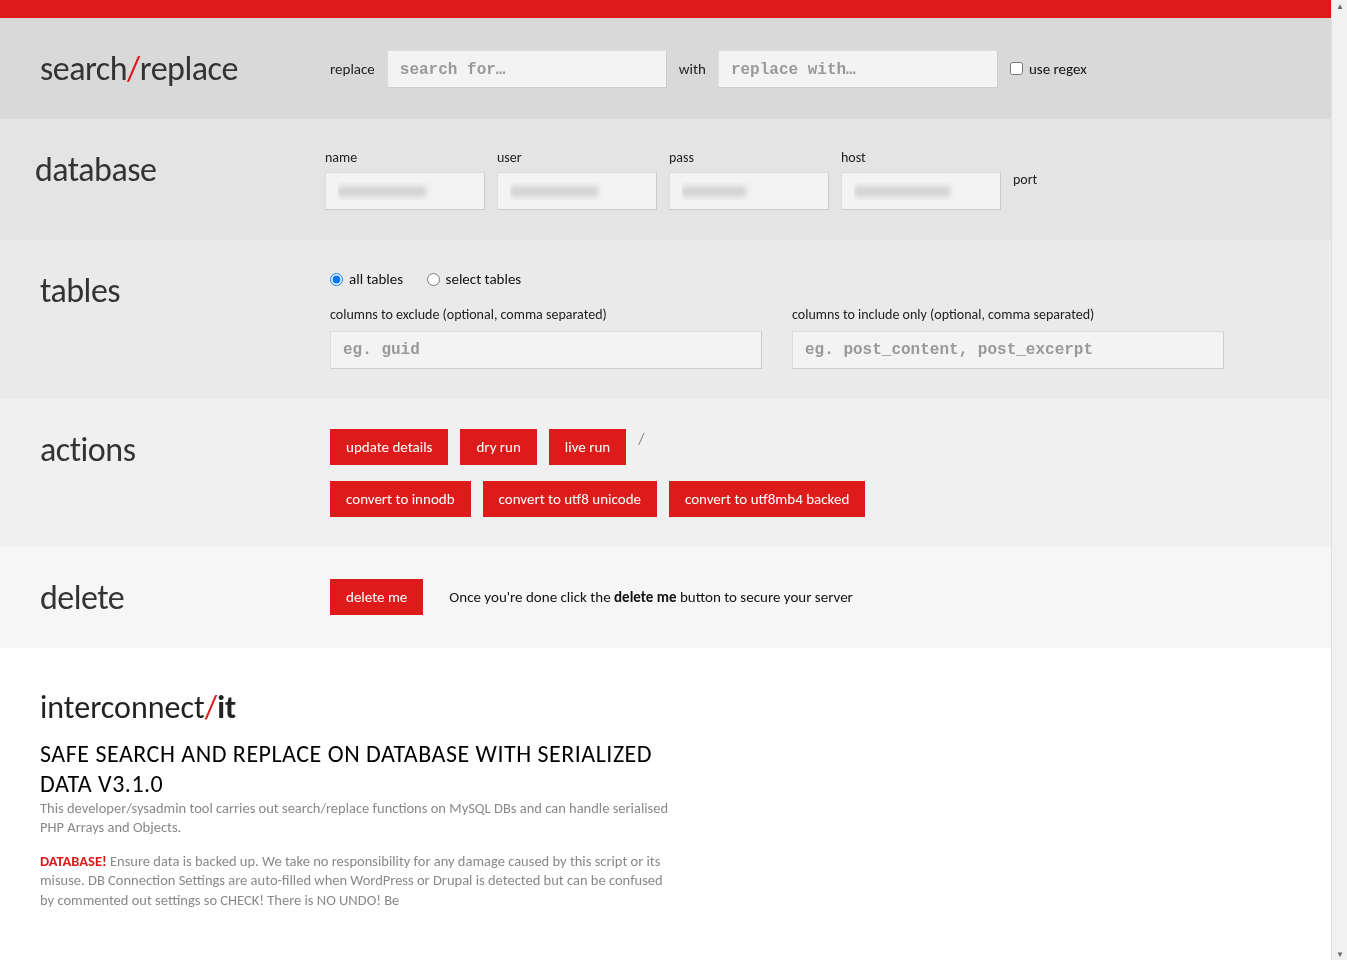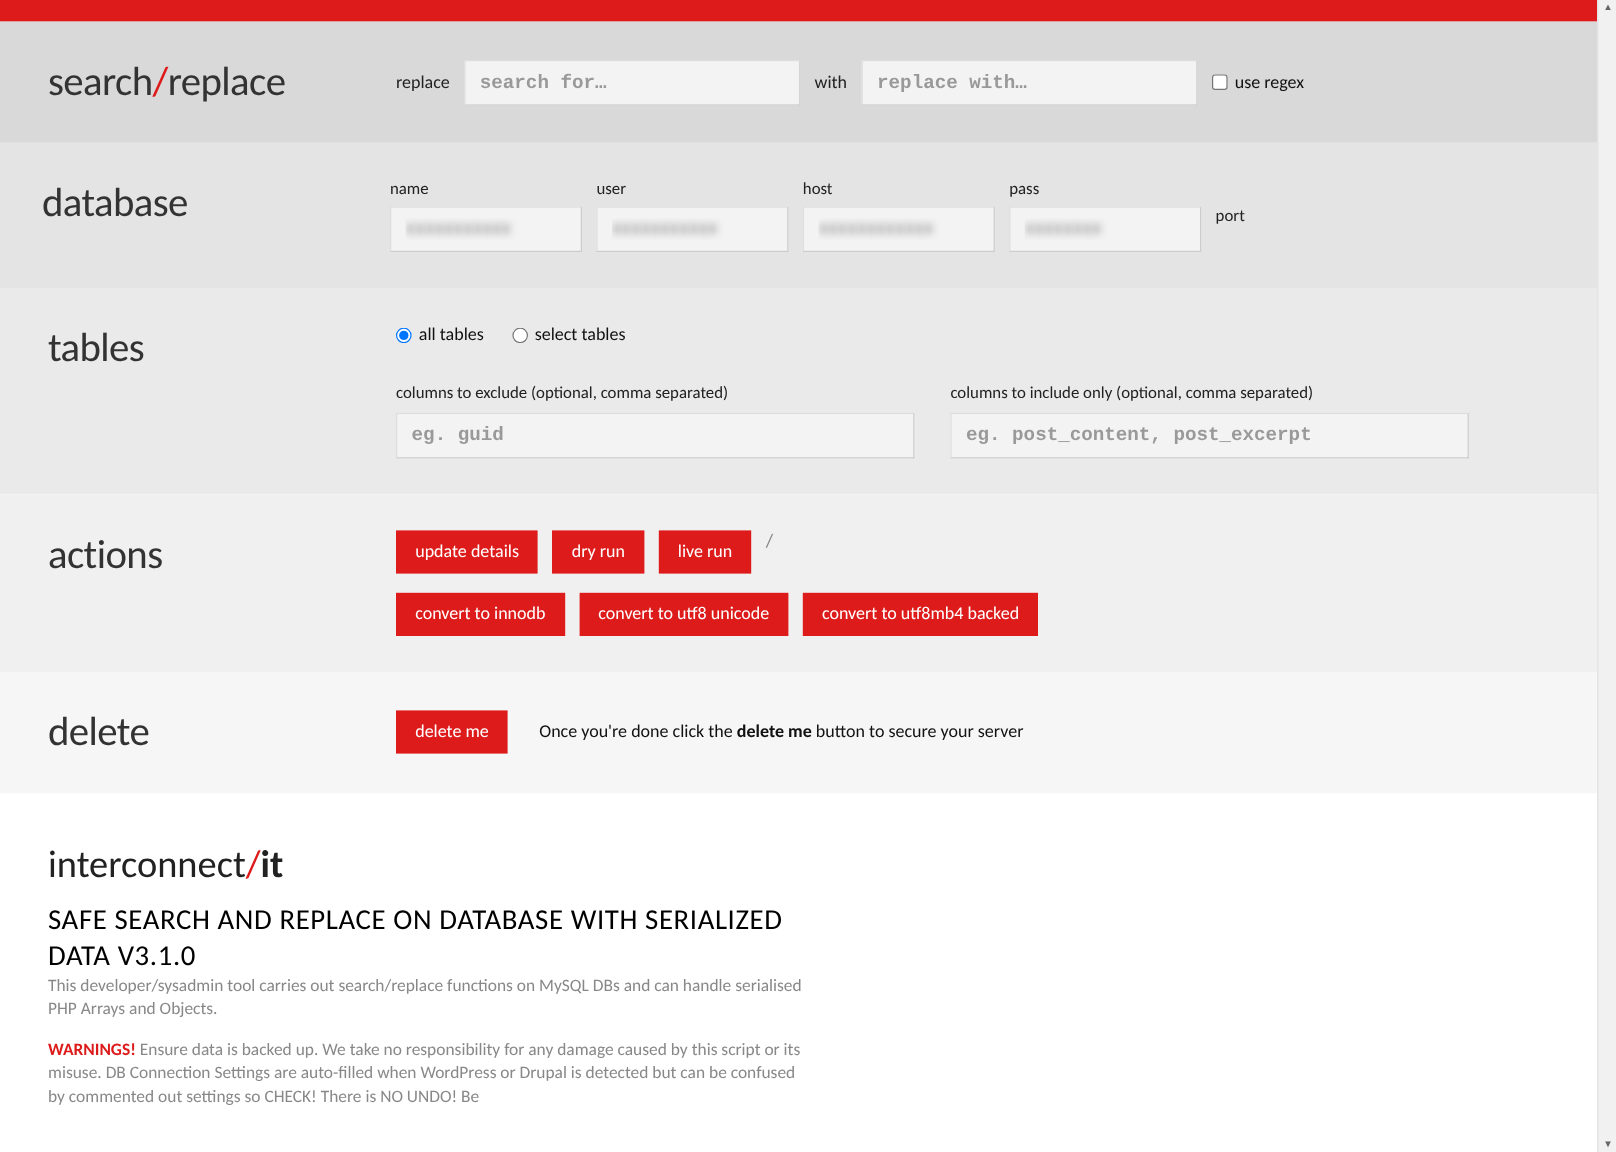--- a/index.html
+++ b/index.html
@@ -157,21 +157,20 @@
 }
 .col-fields {
   display: flex;
   gap: 30px;
   width: 100%;
 }
 .col-field {
   display: flex;
   flex-direction: column;
   gap: 8px;
-  margin-top: 12px;
 }
 .scroll-indicator {
   position: fixed;
   right: 0;
   top: 0;
   bottom: 0;
   width: 16px;
   background: #f1f1f1;
   border-left: 1px solid #e0e0e0;
 }
@@ -221,26 +220,26 @@
   <div class="right-col">
     <div class="field-group">
       <label class="small">name</label>
       <input type="text" class="db-input" value="xxxxxxxxxxx" style="">
     </div>
     <div class="field-group">
       <label class="small">user</label>
       <input type="text" class="db-input" value="xxxxxxxxxxx" style="">
     </div>
     <div class="field-group">
+      <label class="small">pass</label>
+      <input type="text" class="db-input" value="xxxxxxxx" style="">
+    </div>
+    <div class="field-group">
       <label class="small">host</label>
       <input type="text" class="db-input" value="xxxxxxxxxxxx" style="">
-    </div>
-    <div class="field-group">
-      <label class="small">pass</label>
-      <input type="text" class="db-input" value="xxxxxxxx" style="">
     </div>
     <div class="field-group">
       <label class="small">port</label>
     </div>
   </div>
 </div>
 
 <div class="section alt3">
   <div class="left-col">
     <h2>tables</h2>
@@ -302,20 +301,20 @@
   </div>
 </div>
 
 <div class="footer">
   <h1>
     <span>interconnect</span><span class="slash">/</span><span class="bold">it</span>
   </h1>
   <h2>SAFE SEARCH AND REPLACE ON DATABASE WITH SERIALIZED DATA V3.1.0</h2>
   <p>This developer/sysadmin tool carries out search/replace functions on MySQL DBs and can handle serialised PHP Arrays and Objects.</p>
   <p>
-    <span class="warn">WARNINGS!</span><span> Ensure data is backed up. We take no responsibility for any damage caused by this script or its misuse. DB Connection Settings are auto-filled when WordPress or Drupal is detected but can be confused by commented out settings so CHECK! There is NO UNDO! Be</span>
+    <span class="warn">DATABASE!</span><span> Ensure data is backed up. We take no responsibility for any damage caused by this script or its misuse. DB Connection Settings are auto-filled when WordPress or Drupal is detected but can be confused by commented out settings so CHECK! There is NO UNDO! Be</span>
   </p>
 </div>
 
 <div class="scroll-indicator">
   <div class="scroll-thumb-up">▲</div>
   <div class="scroll-thumb-down">▼</div>
 </div>
 
 </body></html>

